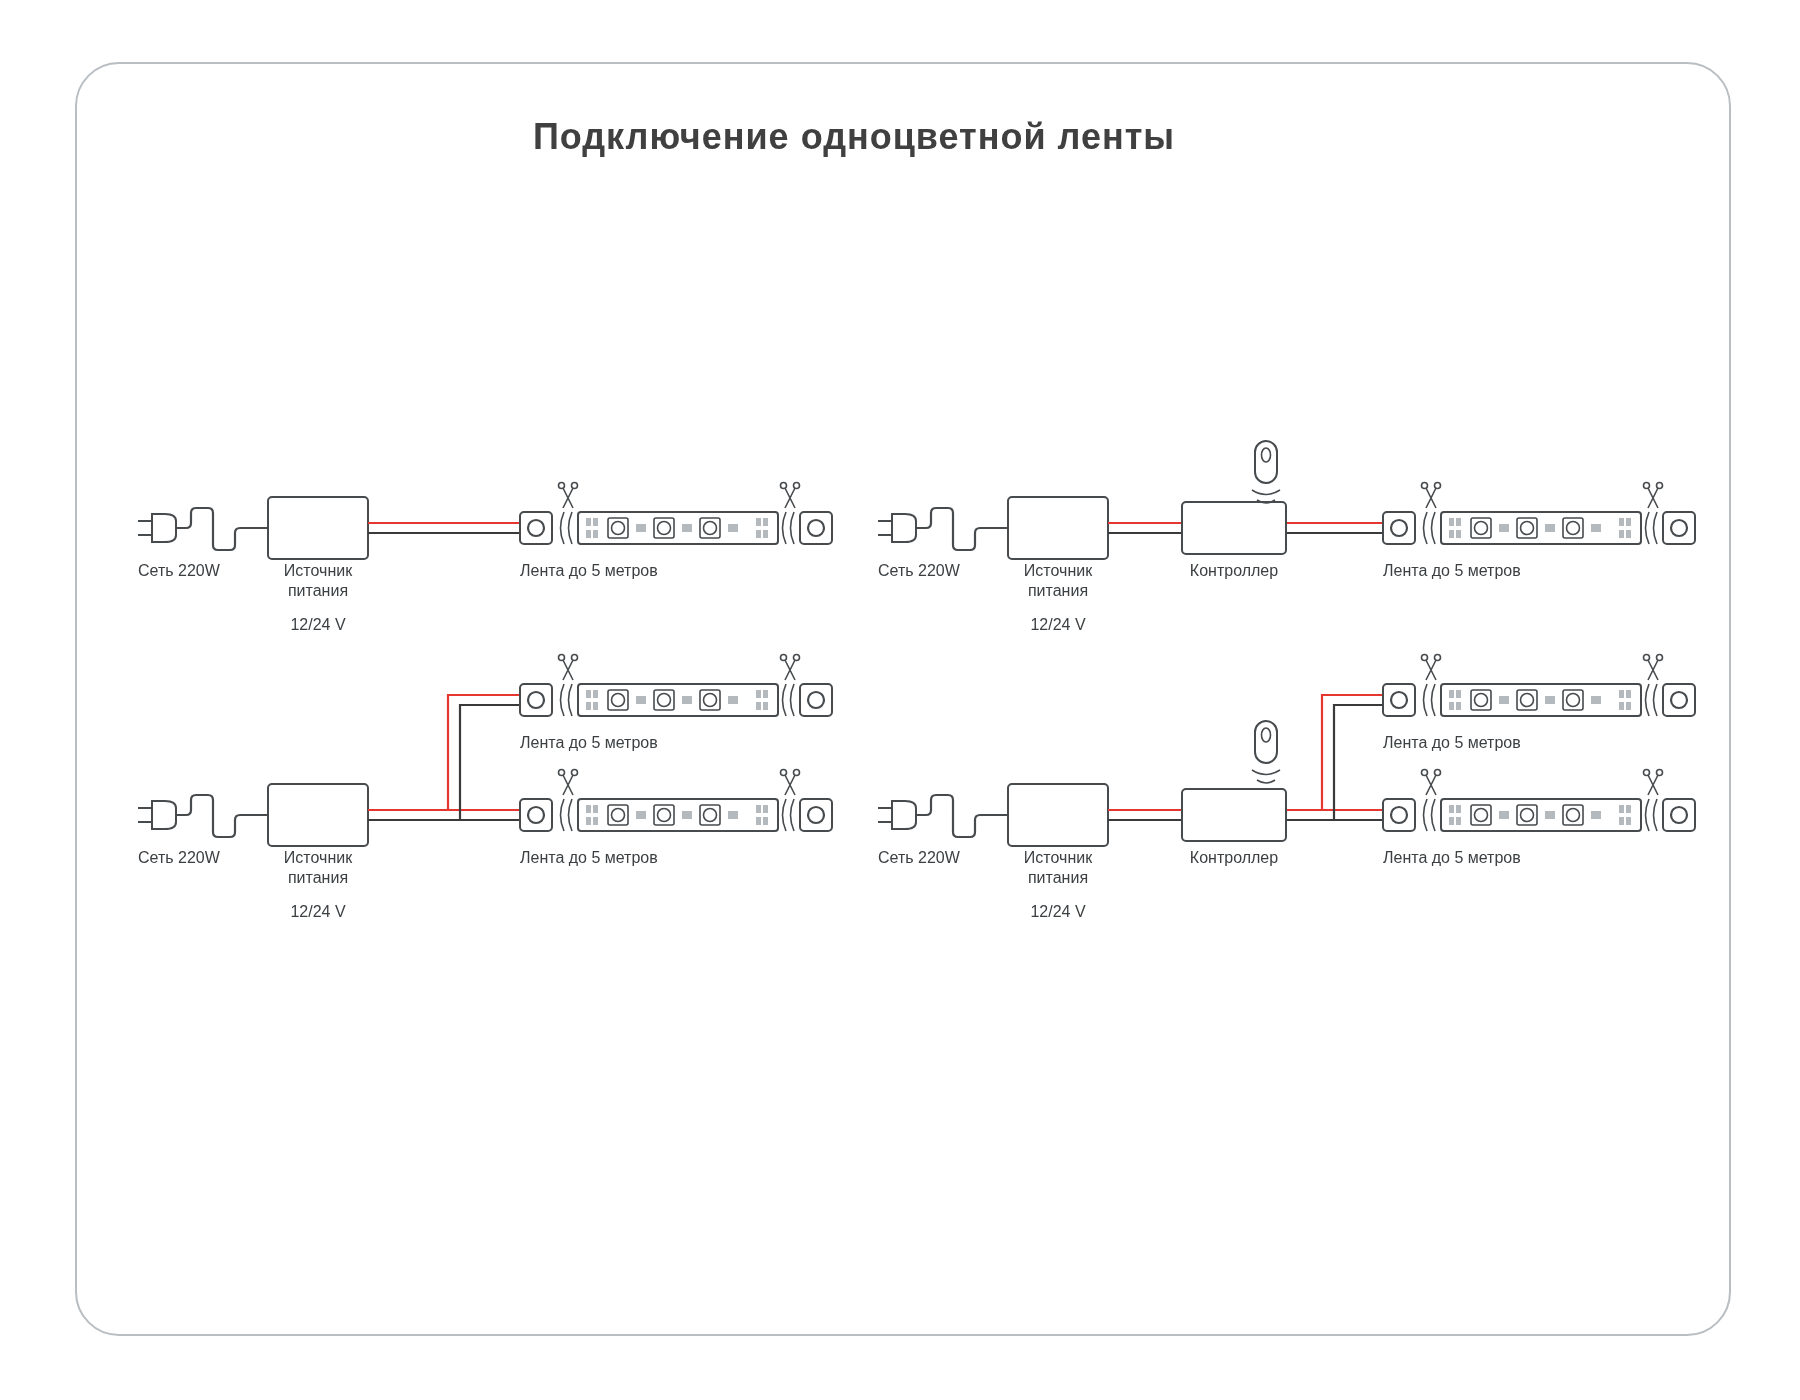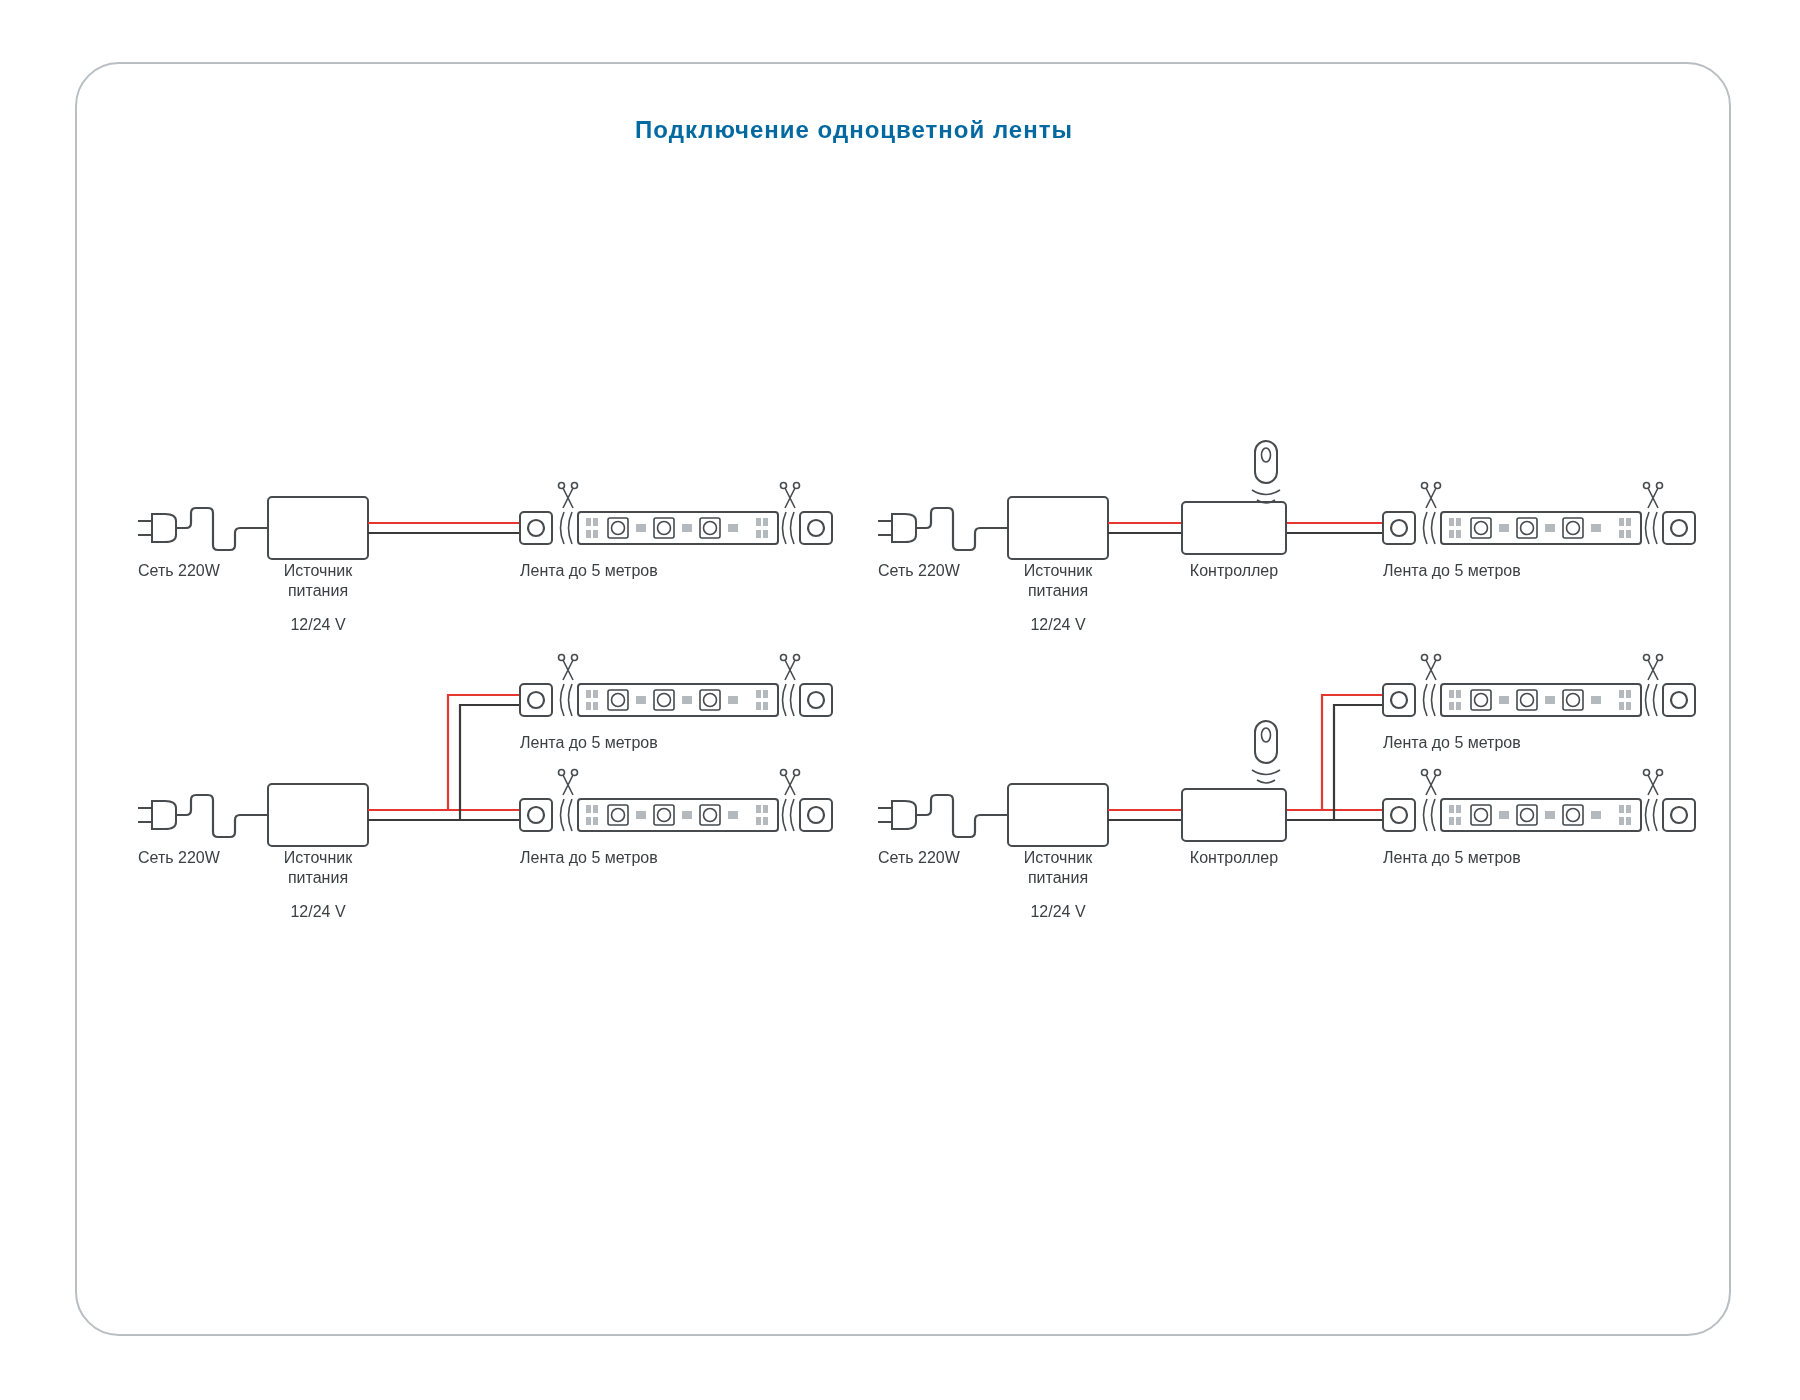--- a/index.html
+++ b/index.html
@@ -1,21 +1,21 @@
 <!DOCTYPE html>
 <html style="--wire-red: #e5372f; --wire-black: #3a3a3a; --outline: #474b4e; --text: #3c4043; --frame: #b9bec3; --pad-fill: #b4b9bd;"><head>
 <meta charset="utf-8">
 <style>
   html,body{margin:0;padding:0;background:#ffffff;}
   body{width:1800px;height:1400px;overflow:hidden;font-family:"Liberation Sans",sans-serif;}
   .canvas{position:relative;width:1800px;height:1400px;background:#fff;}
   .frame{position:absolute;left:75px;top:62px;width:1656px;height:1274px;
          border:2px solid var(--frame,#b9bec3);border-radius:44px;box-sizing:border-box;}
   .title{position:absolute;left:0;top:116px;width:1708px;margin:0;text-align:center;
-         font-size:24px;font-weight:bold;letter-spacing:1px;color:#0369a1;}
+         font-size:36px;font-weight:bold;letter-spacing:1px;color:#404040;}
   svg.scene{position:absolute;left:0;top:0;}
   .outline{stroke:var(--outline,#474b4e);stroke-width:2;fill:#ffffff;}
   .thin{stroke:var(--outline,#474b4e);stroke-width:1.6;fill:none;}
   .thick{stroke-width:2.2;}
   .wire-red{stroke:var(--wire-red,#e5372f);stroke-width:2.2;fill:none;}
   .wire-black{stroke:var(--wire-black,#3a3a3a);stroke-width:2.2;fill:none;}
   .pad rect{fill:var(--pad-fill,#b4b9bd);stroke:none;}
   .lbl{font-size:16px;fill:var(--text,#3c4043);}
   .c{text-anchor:middle;}
 </style>

